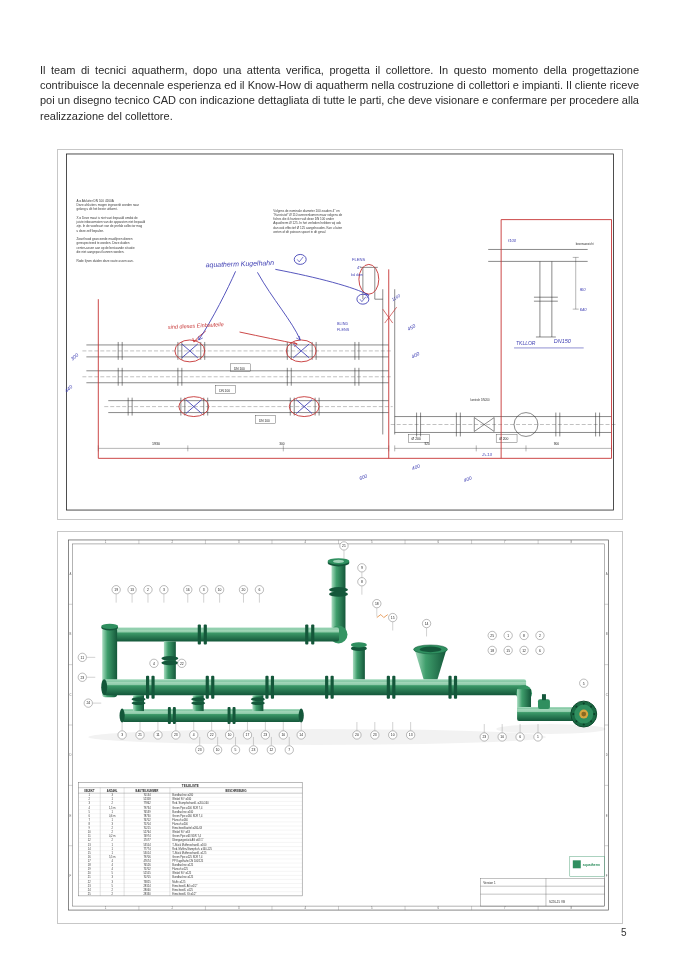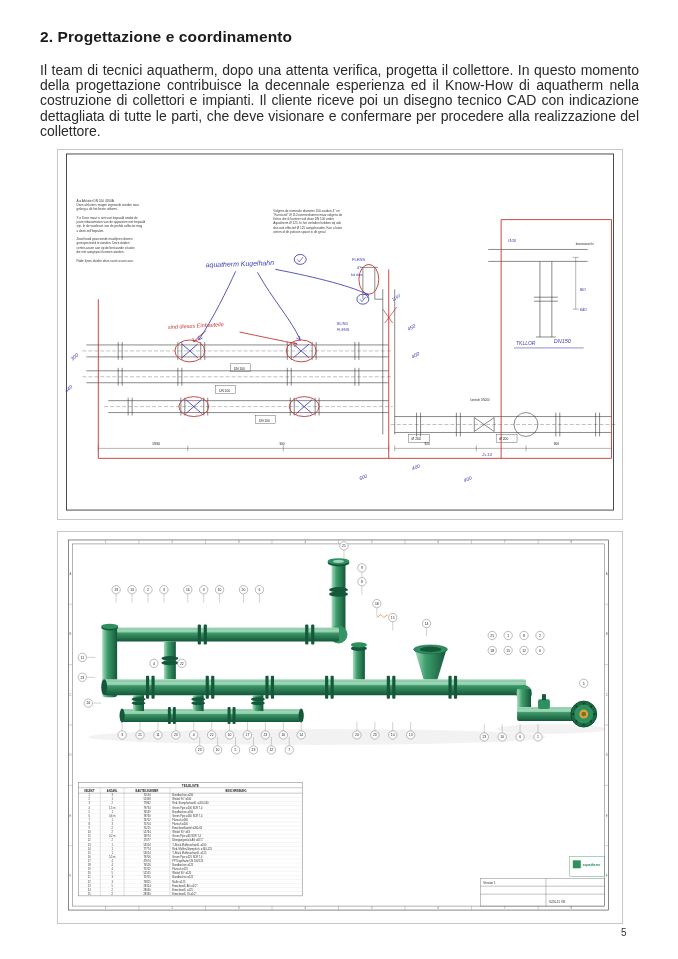--- a/index.html
+++ b/index.html
@@ -6,40 +6,39 @@
   .page{
     position:relative;width:678px;height:959px;background:#fff;
     font-family:"Liberation Sans",sans-serif;overflow:hidden;
   }
   .doc-title{
     position:absolute;left:40px;top:28px;margin:0;
     font-size:15.5px;font-weight:700;color:#1b1b1b;letter-spacing:.1px;
   }
   .doc-paragraph{
     position:absolute;left:40px;top:63px;width:599px;margin:0;
-    font-size:14px;line-height:15.2px;color:#2a2a2a;text-align:justify;
+    font-size:11px;line-height:15.2px;color:#2a2a2a;text-align:justify;
   }
   .figure{
     position:absolute;left:57px;background:#fff;border:1px solid #c7c7c7;
     box-sizing:border-box;
   }
   .figure-sketch{top:149px;width:566px;height:371px;}
   .figure-cad{top:531px;width:566px;height:393px;}
   .figure svg{display:block;width:100%;height:100%;}
   .page-number{
     position:absolute;left:621px;top:927px;font-size:10px;color:#333;
   }
   text{font-family:"Liberation Sans",sans-serif;}
 </style>
 </head>
 <body>
 
 <div class="page">
 
-  <h1 class="doc-title">2. Progettazione e coordinamento</h1>
 
   <p class="doc-paragraph">Il team di tecnici aquatherm, dopo una attenta verifica, progetta il collettore. In questo momento della progettazione contribuisce la decennale esperienza ed il Know-How di aquatherm nella costruzione di collettori e impianti. Il cliente riceve poi un disegno tecnico CAD con indicazione dettagliata di tutte le parti, che deve visionare e confermare per procedere alla realizzazione del collettore.</p>
 
   <div class="figure figure-sketch">
     <svg viewBox="0 0 566 371">
 
       <rect x="8" y="4" width="550" height="358" fill="none" stroke="#222" stroke-width="0.8"></rect>
 
       <g stroke="#2b2b2b" stroke-width="0.55" fill="none">
 

